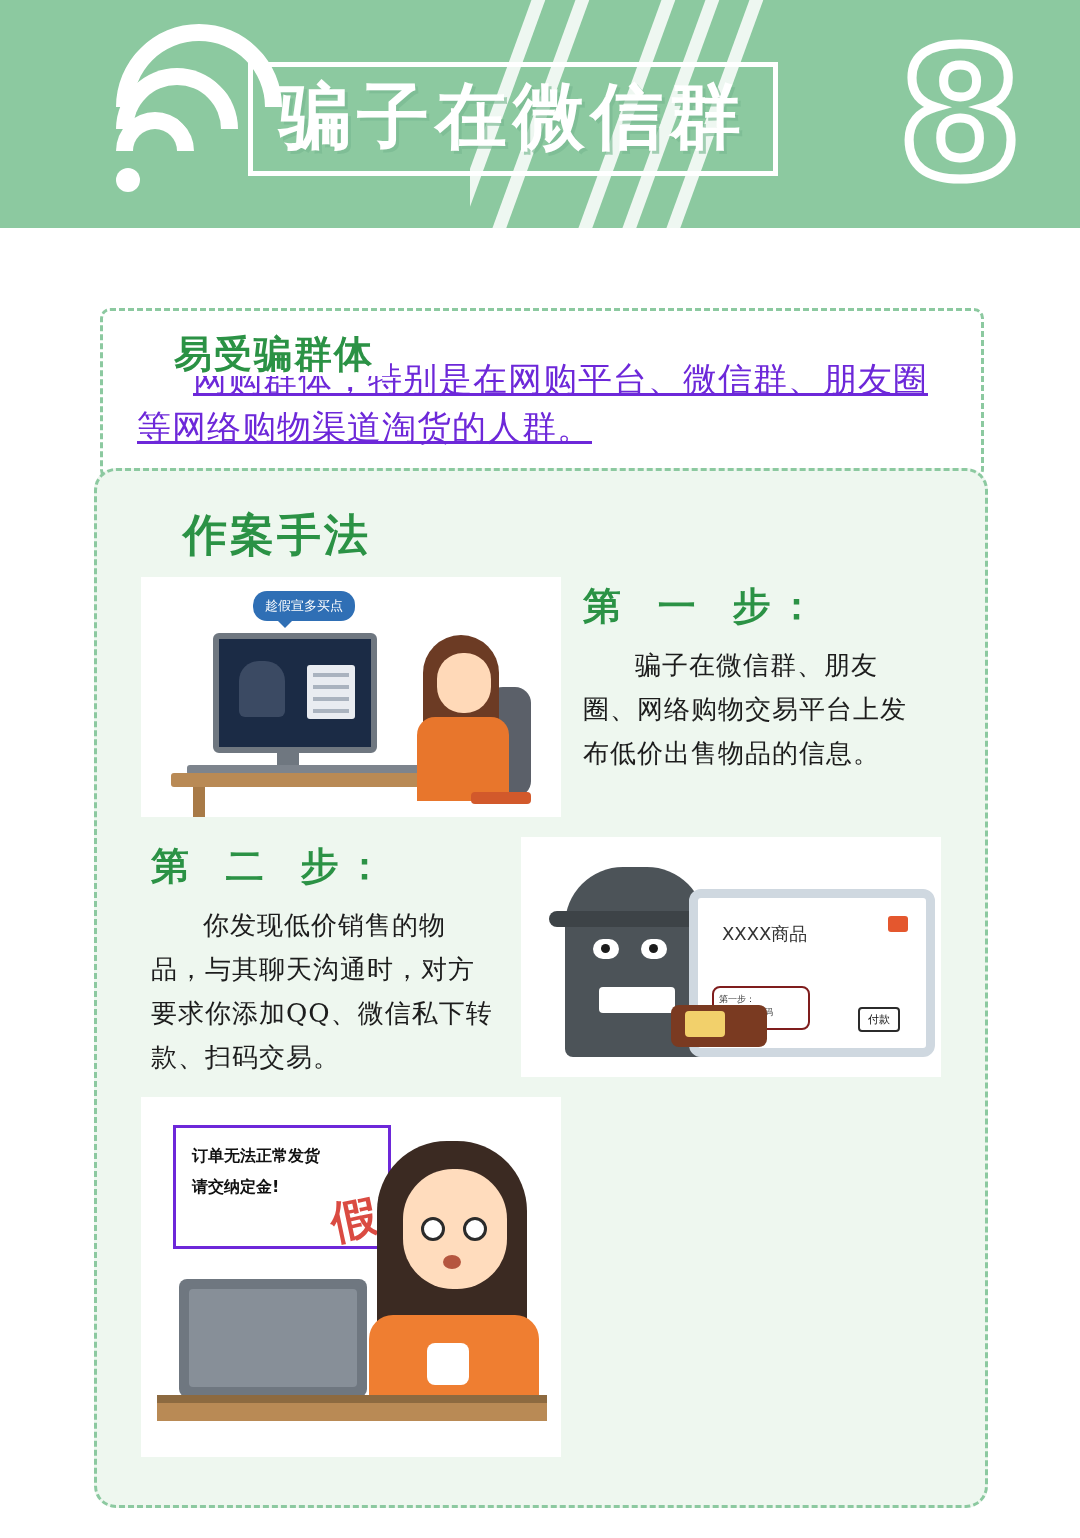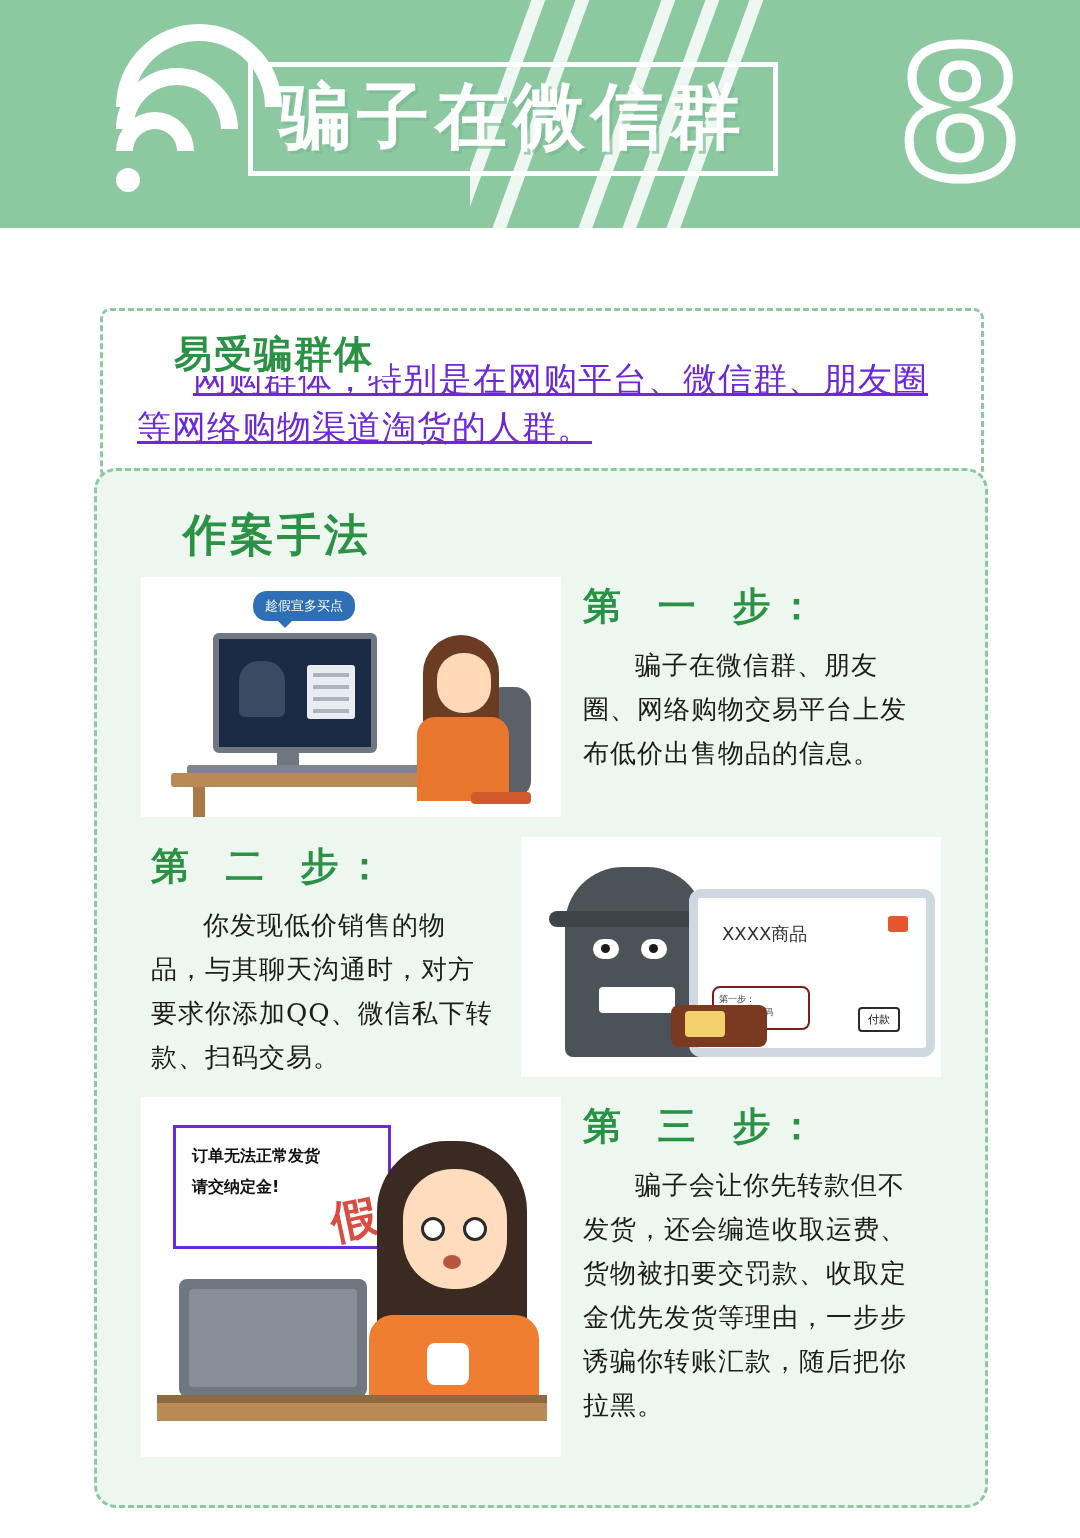--- a/index.html
+++ b/index.html
@@ -493,18 +493,14 @@
       <div class="p3eyeR"></div>
       <div class="p3mouth"></div>
       <div class="p3body"></div>
       <div class="p3logo"></div>
       <div class="monitor3">
           <i></i>
         </div>
       <div class="desk3b"></div>
       <div class="desk3"></div>
     </div>
-    <div class="step-txt">
-      <div class="step-head">第 三 步：</div>
-      <div class="step-body">骗子会让你先转款但不发货，还会编造收取运费、货物被扣要交罚款、收取定金优先发货等理由，一步步诱骗你转账汇款，随后把你拉黑。</div>
-    </div>
   </div>
 </div>
 
 </body></html>

